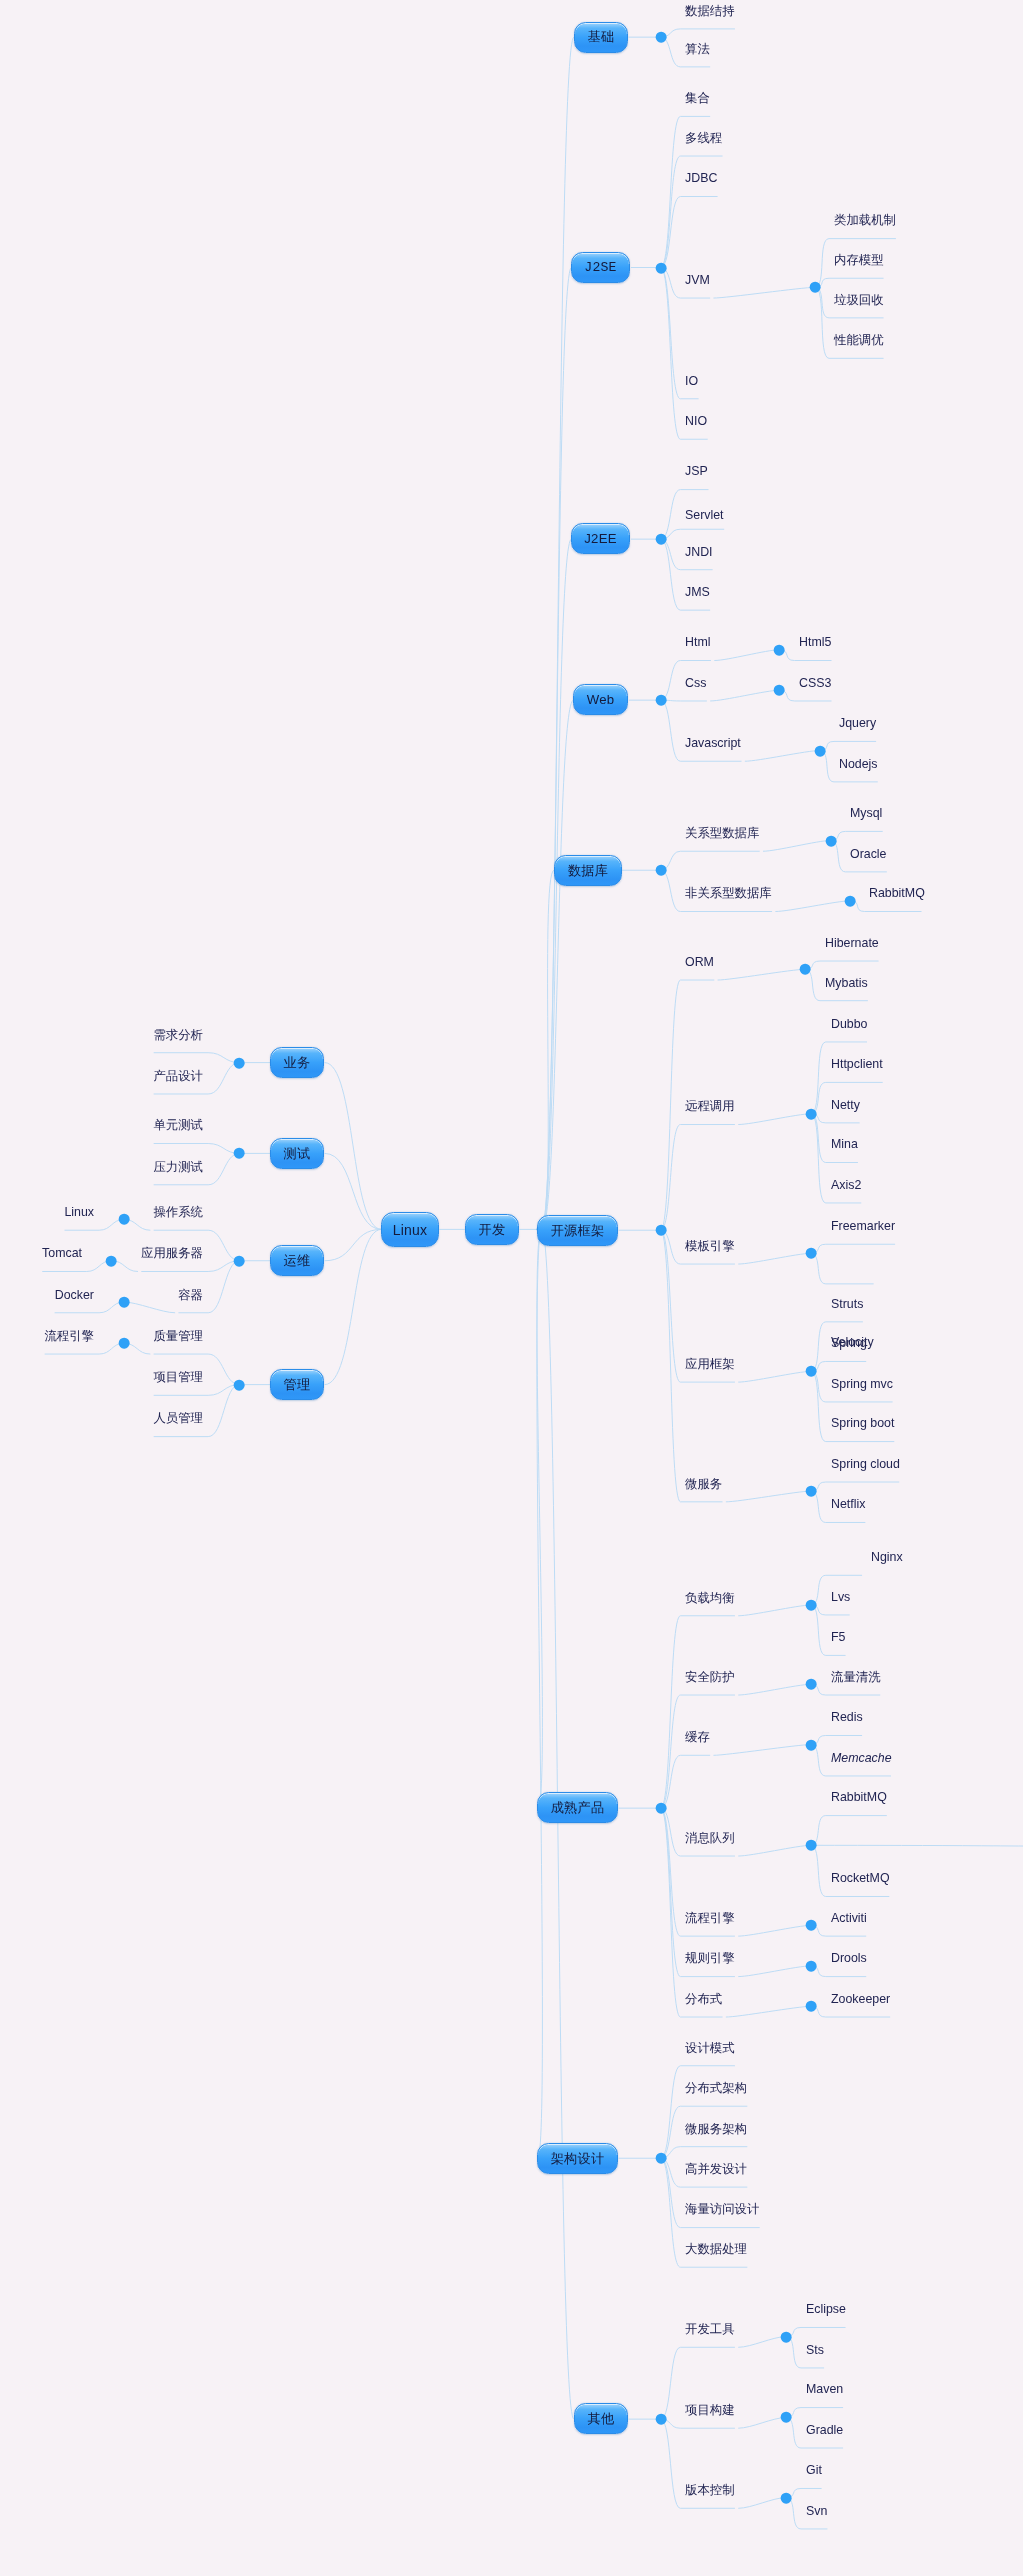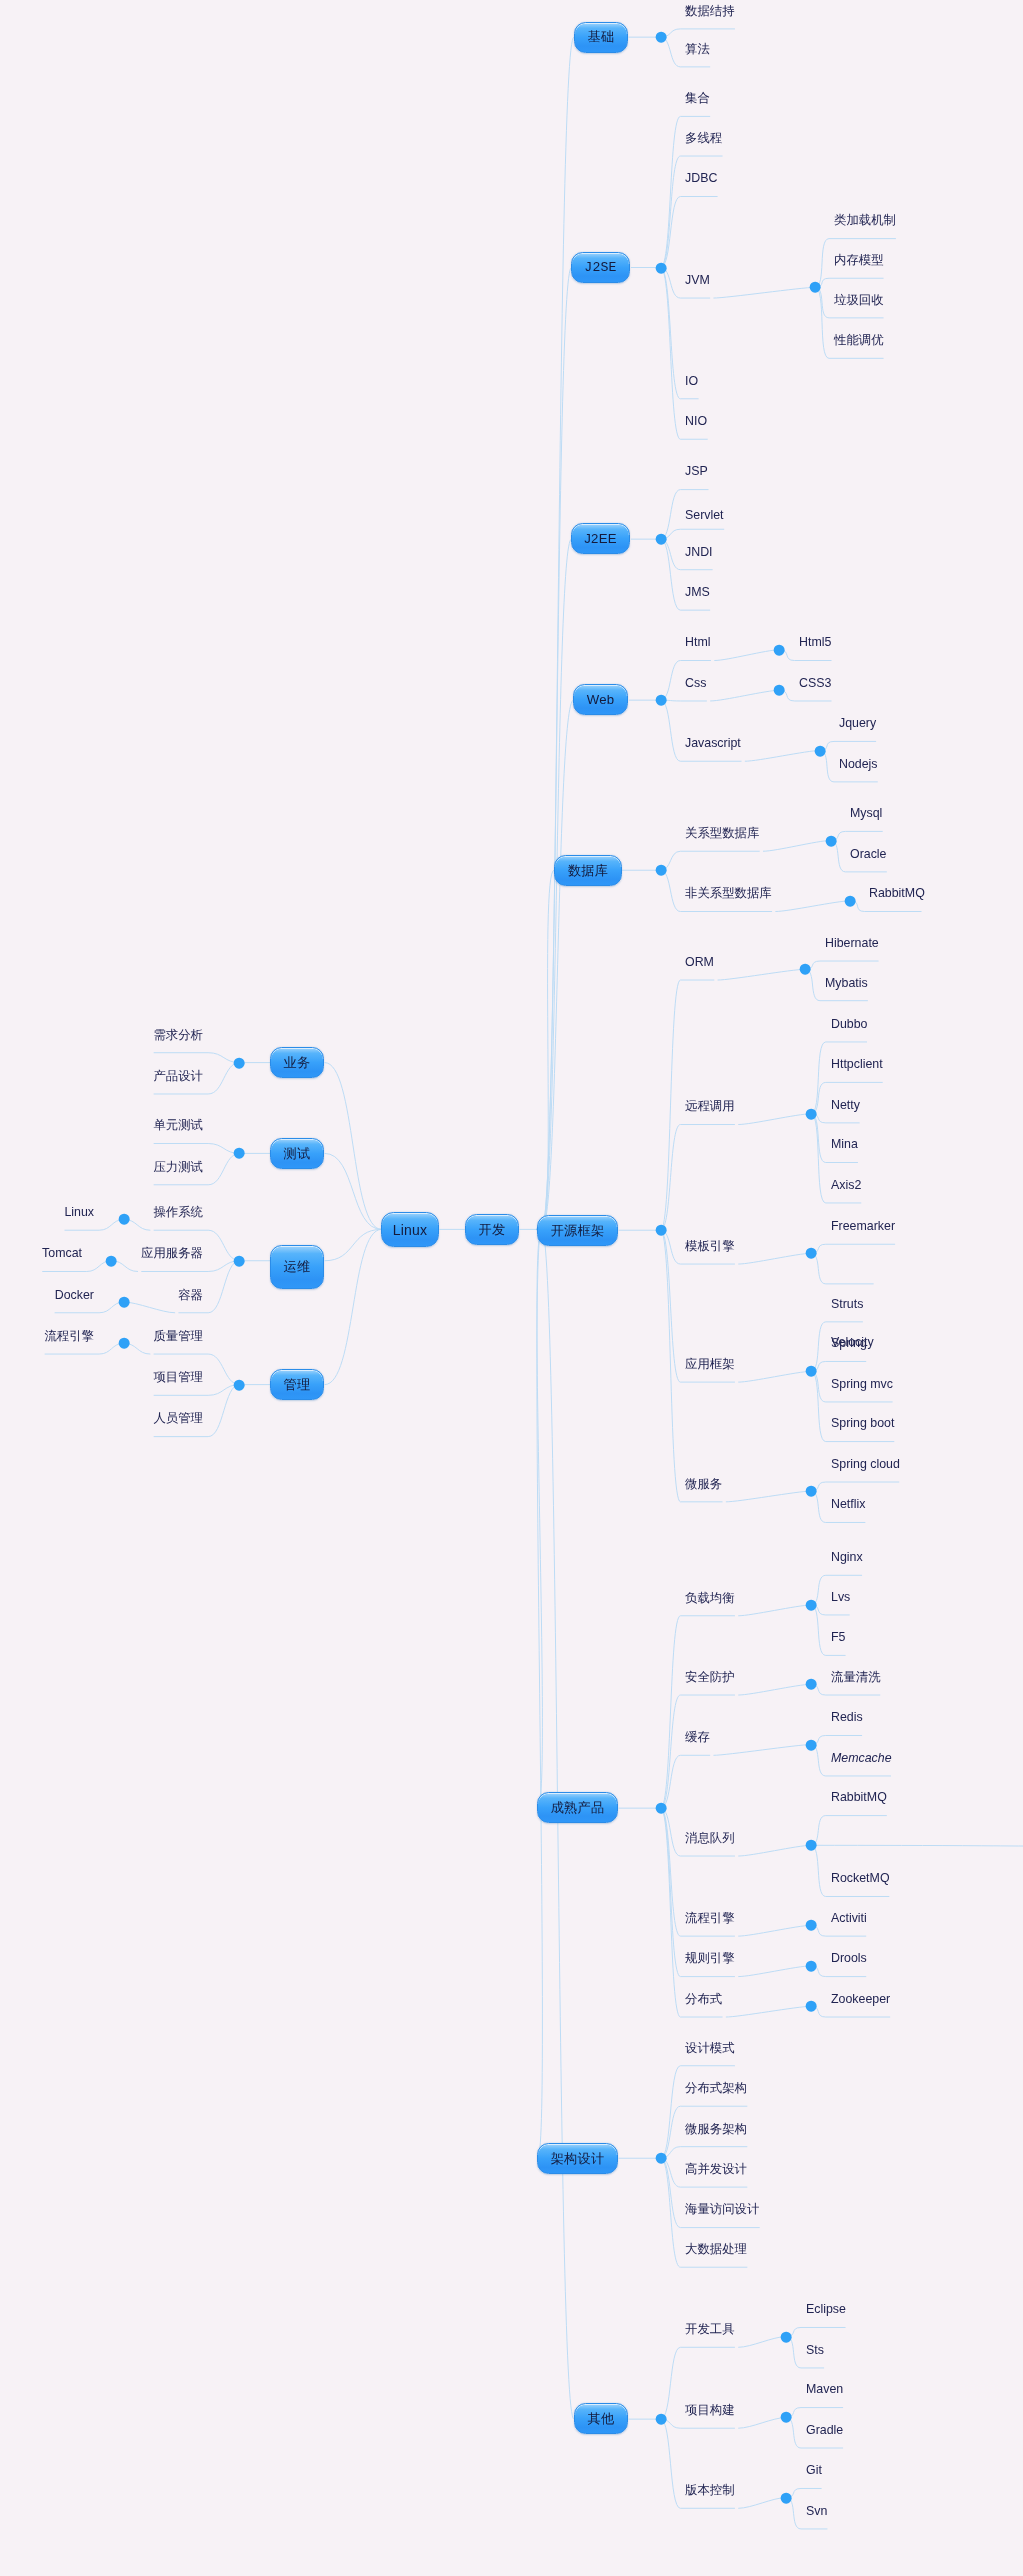--- a/index.html
+++ b/index.html
@@ -373,21 +373,21 @@
       <div class="lbl r" style="left: 831px; top: 1384px;">Spring mvc</div>
       <div class="lbl r" style="left: 831px; top: 1423px;">Spring boot</div>
       <div class="lbl r" style="left: 685px; top: 1484px;">微服务</div>
       <div class="dot" style="left: 811px; top: 1491px;"></div>
       <div class="lbl r" style="left: 831px; top: 1464px;">Spring cloud</div>
       <div class="lbl r" style="left: 831px; top: 1504px;">Netflix</div>
       <div class="pill l1" style="left: 537px; top: 1792px; width: 81px; height: 31px;">成熟产品</div>
       <div class="dot" style="left: 661px; top: 1808px;"></div>
       <div class="lbl r" style="left: 685px; top: 1598px;">负载均衡</div>
       <div class="dot" style="left: 811px; top: 1605px;"></div>
-      <div class="lbl r" style="left: 831px; top: 1557px;">Nginx</div>
+      <div class="lbl r" style="left: 871px; top: 1557px;">Nginx</div>
       <div class="lbl r" style="left: 831px; top: 1597px;">Lvs</div>
       <div class="lbl r" style="left: 831px; top: 1637px;">F5</div>
       <div class="lbl r" style="left: 685px; top: 1677px;">安全防护</div>
       <div class="dot" style="left: 811px; top: 1684px;"></div>
       <div class="lbl r" style="left: 831px; top: 1677px;">流量清洗</div>
       <div class="lbl r" style="left: 685px; top: 1737px;">缓存</div>
       <div class="dot" style="left: 811px; top: 1745px;"></div>
       <div class="lbl r" style="left: 831px; top: 1717px;">Redis</div>
       <div class="lbl r" style="left: 831px; top: 1758px; font-style: italic;">Memcache</div>
       <div class="lbl r" style="left: 685px; top: 1838px;">消息队列</div>
@@ -426,21 +426,21 @@
       <div class="lbl r" style="left: 806px; top: 2470px;">Git</div>
       <div class="lbl r" style="left: 806px; top: 2511px;">Svn</div>
       <div class="pill l1" style="left: 270px; top: 1047px; width: 54px; height: 31px;">业务</div>
       <div class="dot" style="left: 239px; top: 1063px;"></div>
       <div class="lbl l" style="left: 203px; top: 1035px;">需求分析</div>
       <div class="lbl l" style="left: 203px; top: 1076px;">产品设计</div>
       <div class="pill l1" style="left: 270px; top: 1138px; width: 54px; height: 31px;">测试</div>
       <div class="dot" style="left: 239px; top: 1153px;"></div>
       <div class="lbl l" style="left: 203px; top: 1125px;">单元测试</div>
       <div class="lbl l" style="left: 203px; top: 1167px;">压力测试</div>
-      <div class="pill l1" style="left: 270px; top: 1245px; width: 54px; height: 44px;">运维</div>
+      <div class="pill l1" style="left: 270px; top: 1245px; width: 54px; height: 31px;">运维</div>
       <div class="dot" style="left: 239px; top: 1261px;"></div>
       <div class="lbl l" style="left: 203px; top: 1212px;">操作系统</div>
       <div class="dot" style="left: 124px; top: 1219px;"></div>
       <div class="lbl l" style="left: 94px; top: 1212px;">Linux</div>
       <div class="lbl l" style="left: 203px; top: 1253px;">应用服务器</div>
       <div class="dot" style="left: 111px; top: 1261px;"></div>
       <div class="lbl l" style="left: 82px; top: 1253px;">Tomcat</div>
       <div class="lbl l" style="left: 203px; top: 1295px;">容器</div>
       <div class="dot" style="left: 124px; top: 1302px;"></div>
       <div class="lbl l" style="left: 94px; top: 1295px;">Docker</div>

